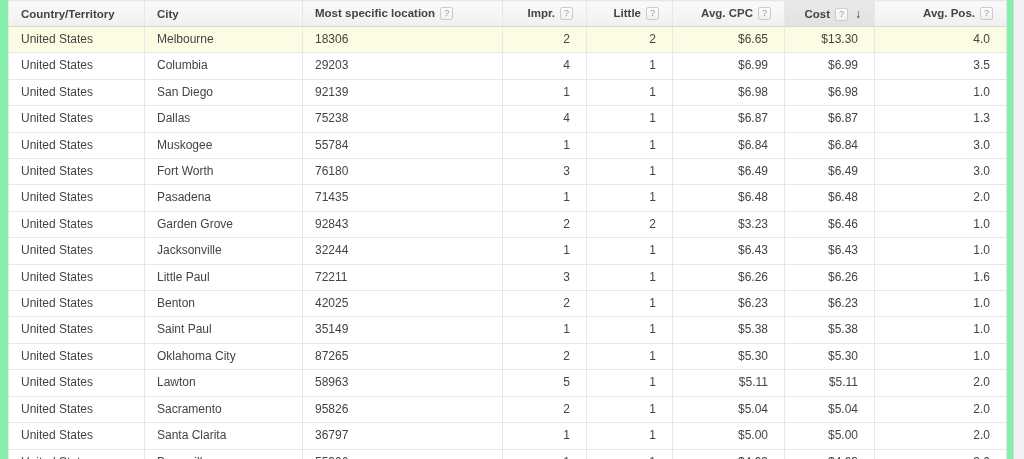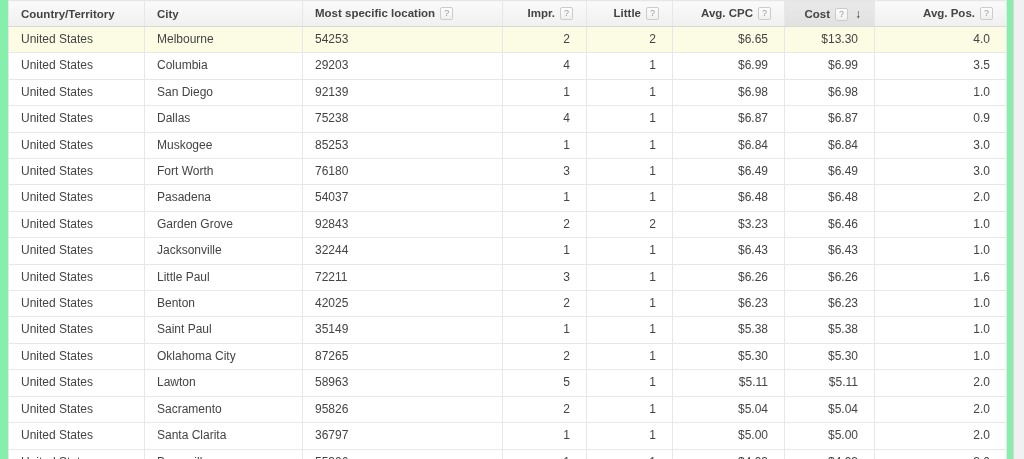--- a/index.html
+++ b/index.html
@@ -64,21 +64,21 @@
             <th class="col-right"><span>Little</span><span class="help">?</span></th>
             <th class="col-right"><span>Avg. CPC</span><span class="help">?</span></th>
             <th class="col-right sorted"><span>Cost</span><span class="help">?</span><span class="arrow">↓</span></th>
             <th class="col-right"><span>Avg. Pos.</span><span class="help">?</span></th>
           </tr>
       </thead>
       <tbody id="table-body">
           <tr class="highlight">
             <td class="col-left">United States</td>
             <td class="col-left">Melbourne</td>
-            <td class="col-left">54253</td>
+            <td class="col-left">18306</td>
             <td class="col-right">2</td>
             <td class="col-right">2</td>
             <td class="col-right">$6.65</td>
             <td class="col-right">$13.30</td>
             <td class="col-right">4.0</td>
           </tr>
           <tr>
             <td class="col-left">United States</td>
             <td class="col-left">Columbia</td>
             <td class="col-left">29203</td>
@@ -99,46 +99,46 @@
             <td class="col-right">1.0</td>
           </tr>
           <tr>
             <td class="col-left">United States</td>
             <td class="col-left">Dallas</td>
             <td class="col-left">75238</td>
             <td class="col-right">4</td>
             <td class="col-right">1</td>
             <td class="col-right">$6.87</td>
             <td class="col-right">$6.87</td>
-            <td class="col-right">0.9</td>
+            <td class="col-right">1.3</td>
           </tr>
           <tr>
             <td class="col-left">United States</td>
             <td class="col-left">Muskogee</td>
-            <td class="col-left">85253</td>
+            <td class="col-left">55784</td>
             <td class="col-right">1</td>
             <td class="col-right">1</td>
             <td class="col-right">$6.84</td>
             <td class="col-right">$6.84</td>
             <td class="col-right">3.0</td>
           </tr>
           <tr>
             <td class="col-left">United States</td>
             <td class="col-left">Fort Worth</td>
             <td class="col-left">76180</td>
             <td class="col-right">3</td>
             <td class="col-right">1</td>
             <td class="col-right">$6.49</td>
             <td class="col-right">$6.49</td>
             <td class="col-right">3.0</td>
           </tr>
           <tr>
             <td class="col-left">United States</td>
             <td class="col-left">Pasadena</td>
-            <td class="col-left">54037</td>
+            <td class="col-left">71435</td>
             <td class="col-right">1</td>
             <td class="col-right">1</td>
             <td class="col-right">$6.48</td>
             <td class="col-right">$6.48</td>
             <td class="col-right">2.0</td>
           </tr>
           <tr>
             <td class="col-left">United States</td>
             <td class="col-left">Garden Grove</td>
             <td class="col-left">92843</td>

